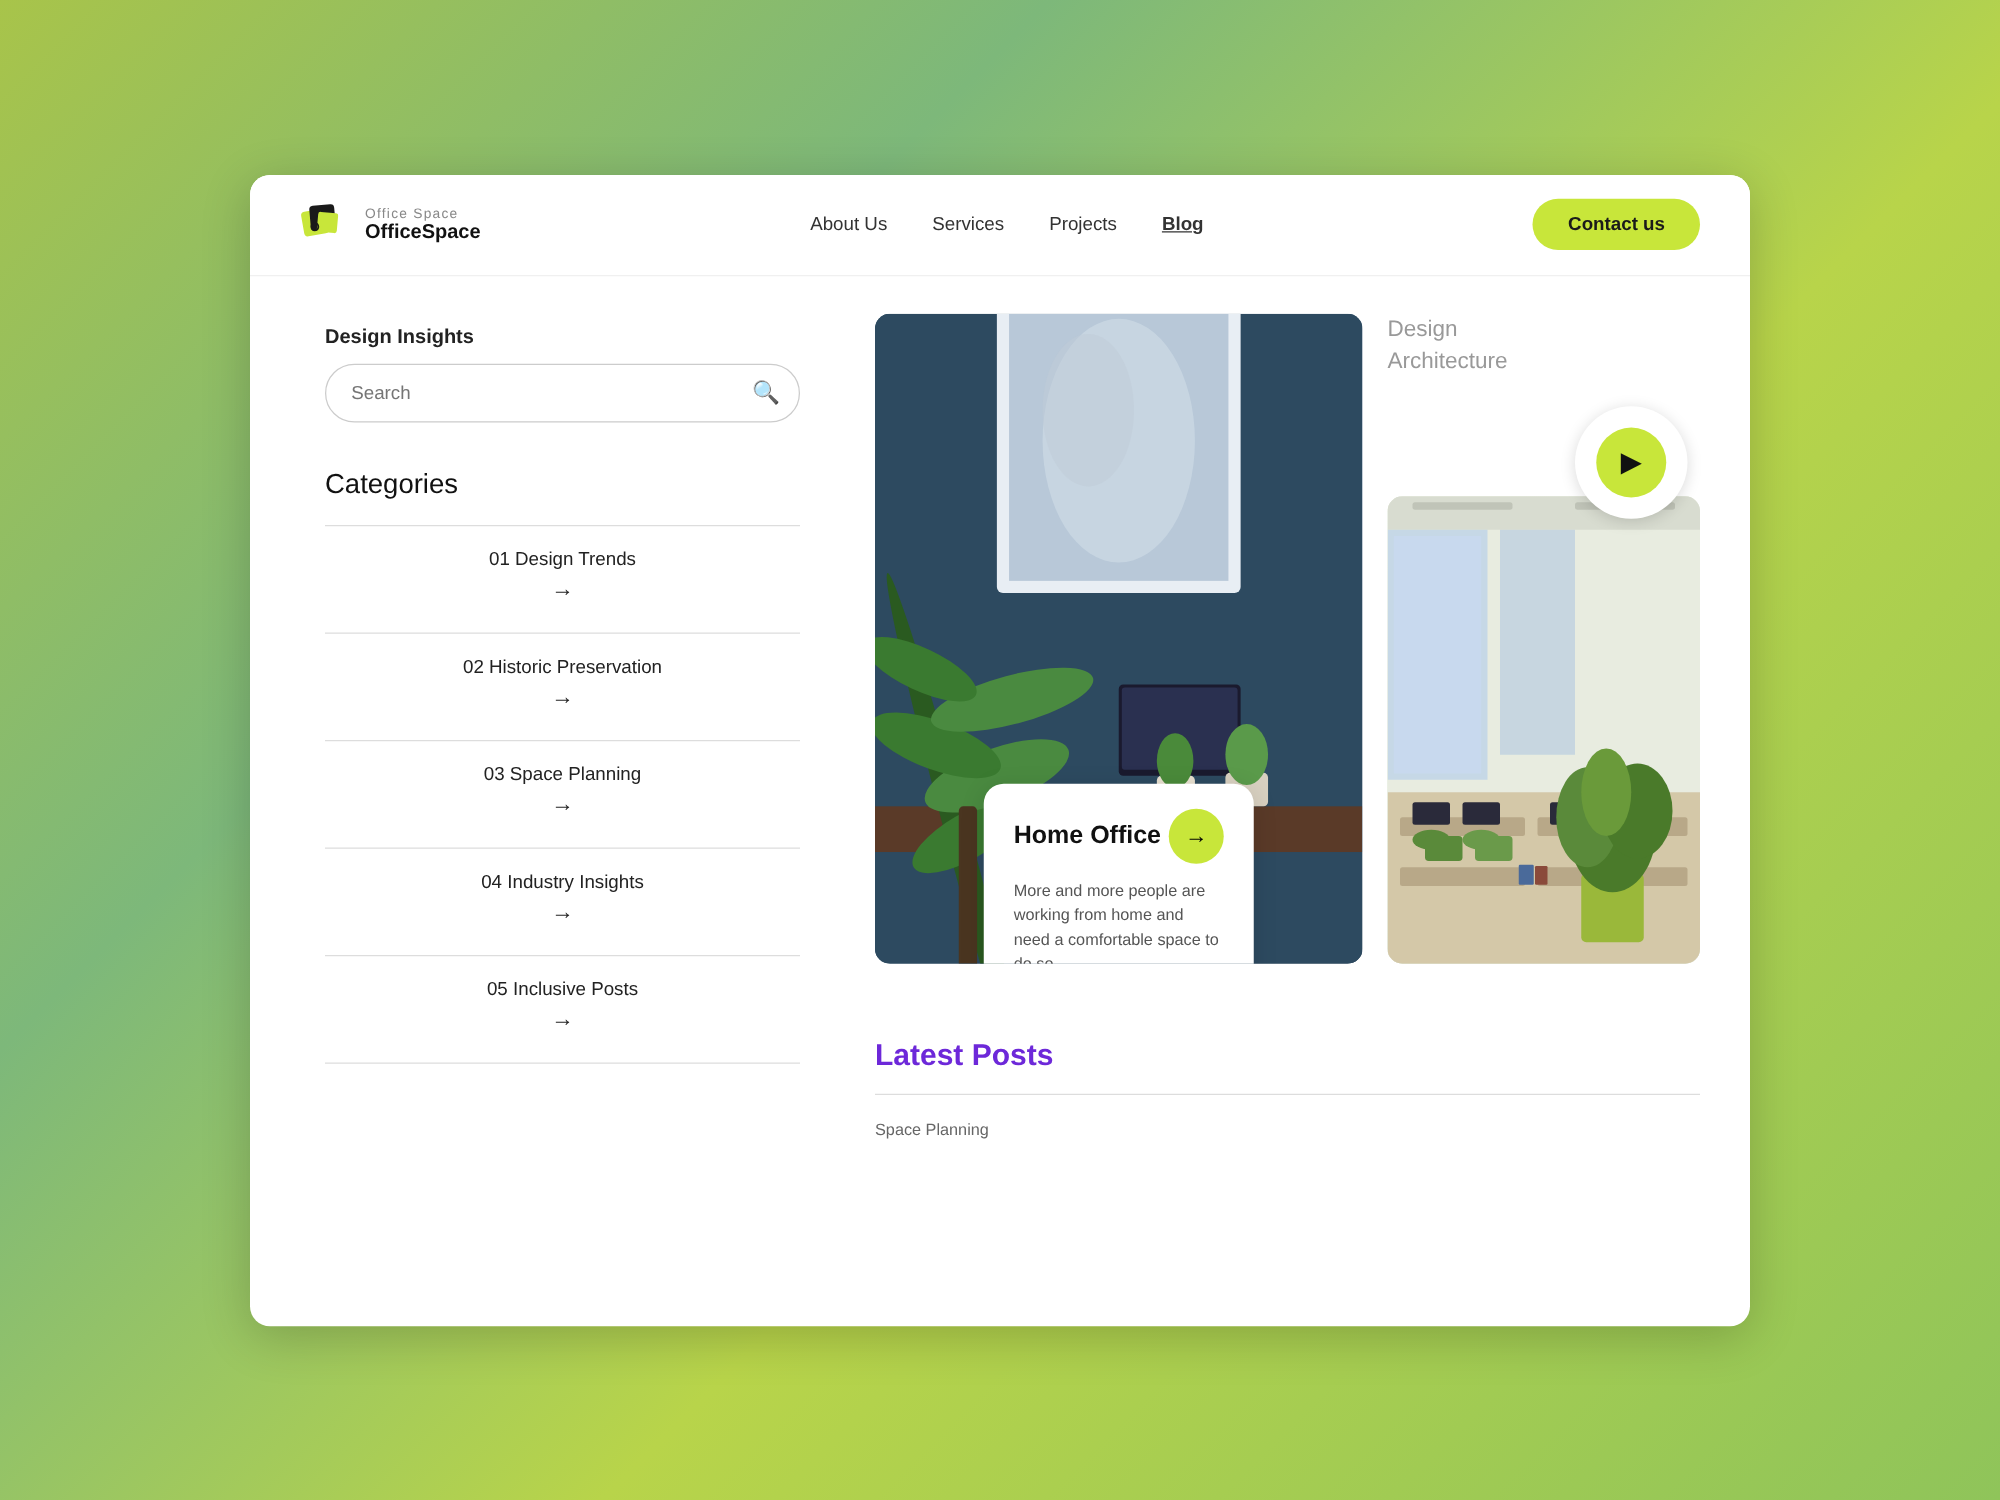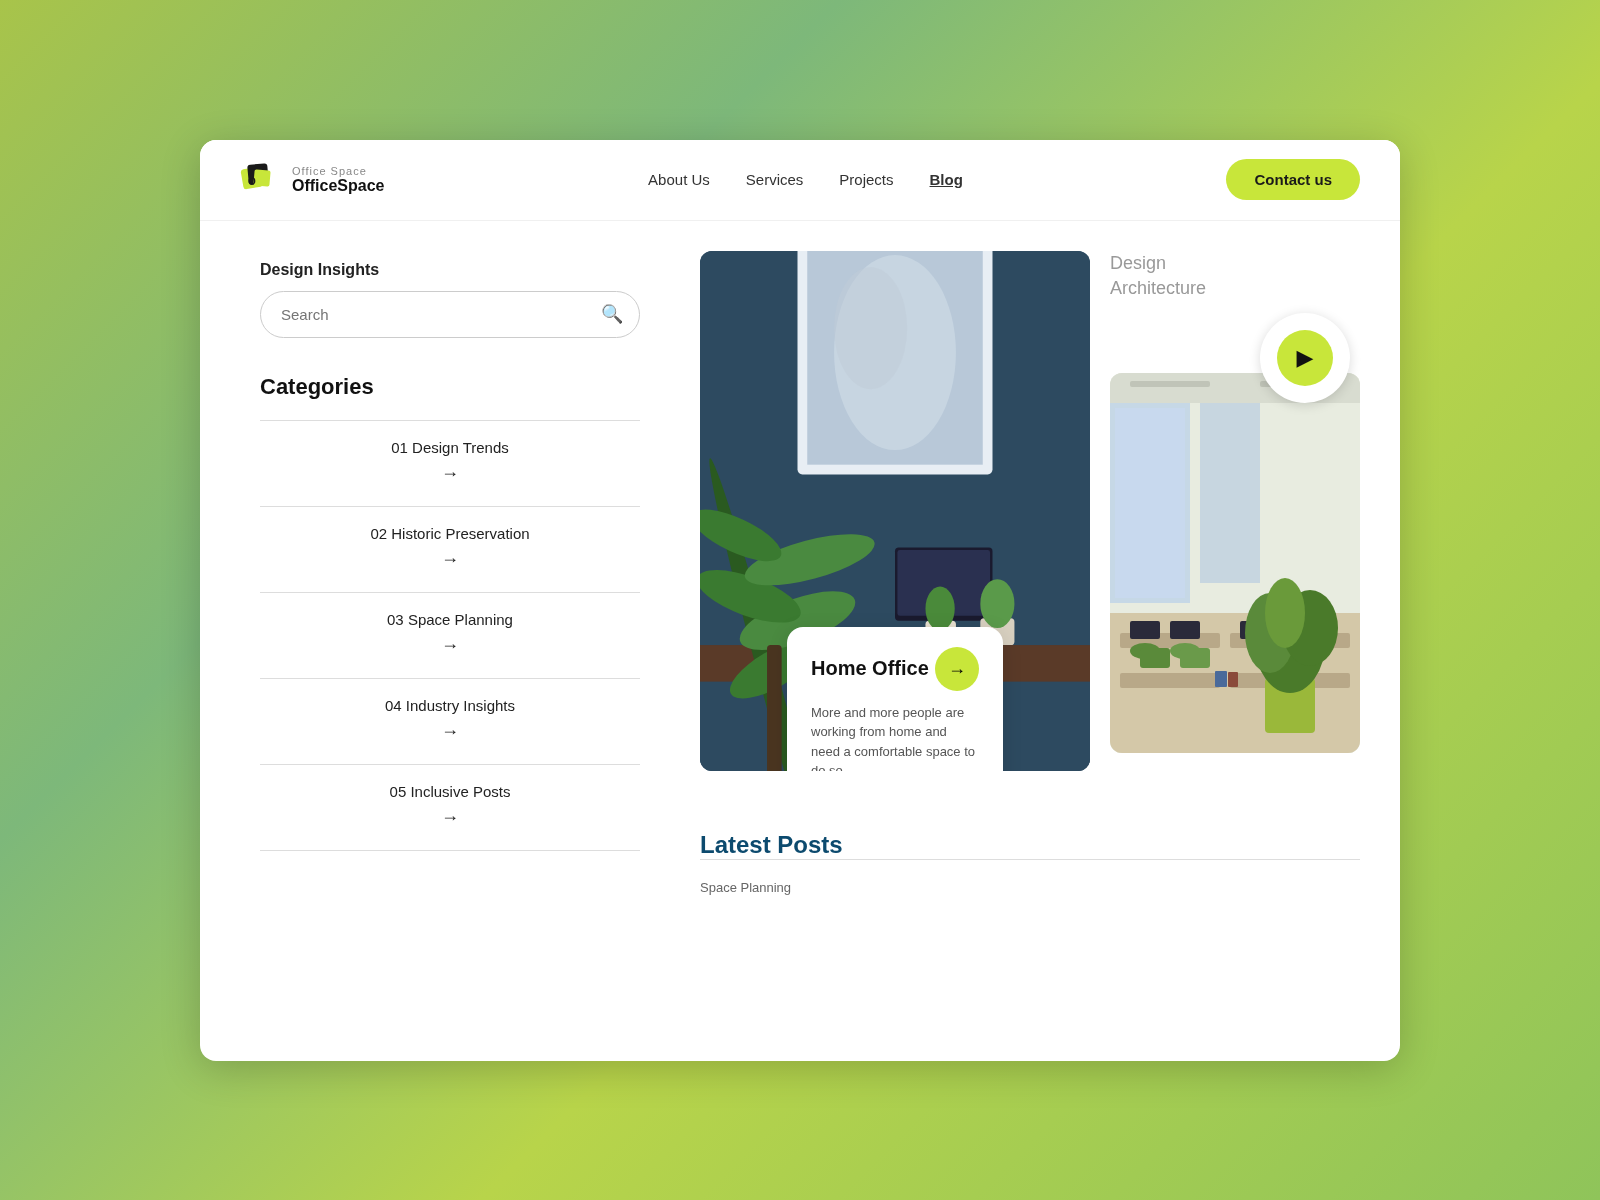--- a/index.html
+++ b/index.html
@@ -109,21 +109,21 @@
       position: absolute;
       right: 16px;
       top: 50%;
       transform: translateY(-50%);
       font-size: 18px;
       color: #555;
       cursor: pointer;
     }
     .categories-label {
       font-size: 22px;
-      font-weight: 700;
+      font-weight: 400;
       color: #111;
       margin-bottom: 20px;
     }
     .category-list {
       list-style: none;
       width: 380px;
     }
     .category-item {
       display: flex;
       align-items: center;
@@ -217,21 +217,21 @@
     .home-office-desc {
       font-size: 13px;
       color: #555;
       line-height: 1.5;
     }
     
     .right-image-column {
       display: flex;
       flex-direction: column;
       width: 250px;
-      gap: 0;
+      gap: 12px;
     }
     .design-arch-labels {
       text-align: left;
       padding-bottom: 12px;
     }
     .design-arch-label {
       font-size: 18px;
       font-weight: 500;
       color: #999;
       line-height: 1.4;
@@ -275,21 +275,22 @@
       background: linear-gradient(160deg, #e8ede0 0%, #c8d4b8 100%);
       position: relative;
     }
     
     .latest-posts {
       margin-top: 60px;
     }
     .latest-posts-title {
       font-size: 24px;
       font-weight: 700;
-      color: #0c4a6e;
+      color: #6d28d9;
+      margin-bottom: 16px;
     }
     .latest-posts-divider {
       border: none;
       border-top: 1.5px solid #ddd;
       margin-bottom: 20px;
     }
     .post-category {
       font-size: 13px;
       color: #666;
       margin-bottom: 6px;

